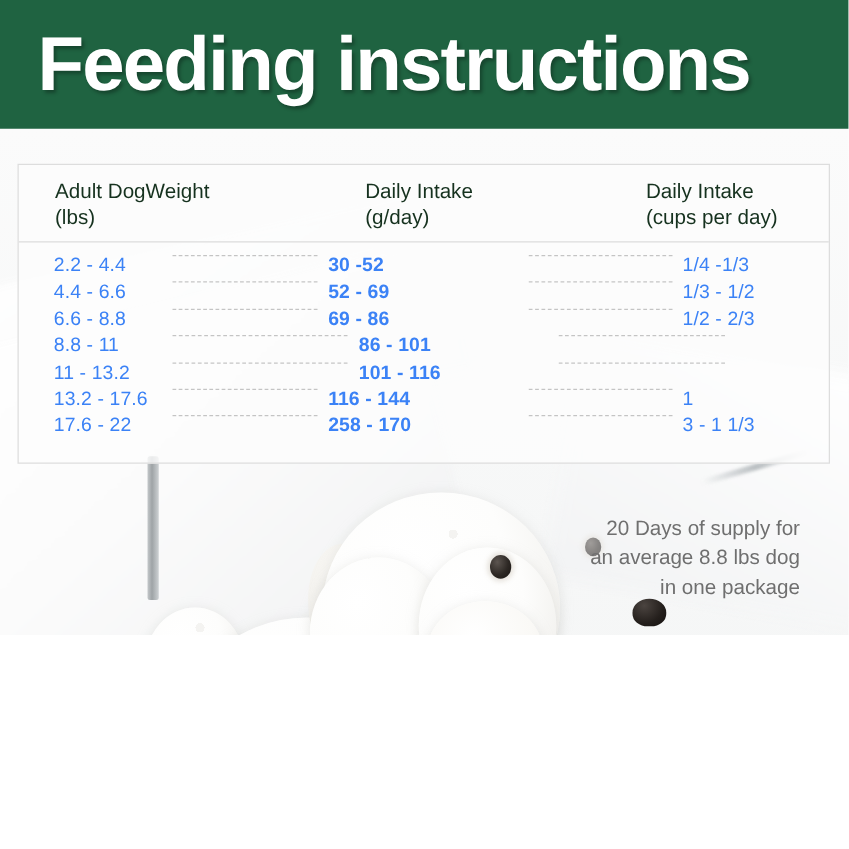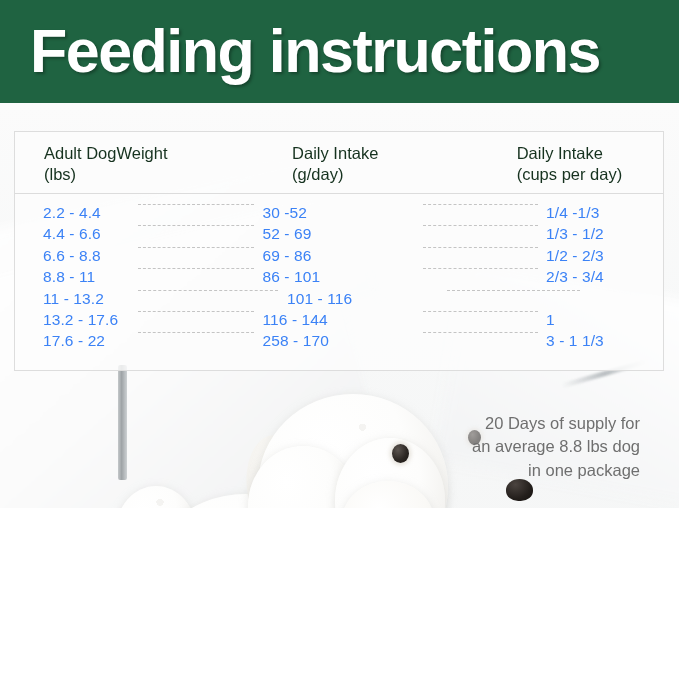--- a/index.html
+++ b/index.html
@@ -329,21 +329,21 @@
     display: flex;
     align-items: flex-start;
     height: 21.4px;
     color: #3b82f6;
     font-family: "Liberation Sans Narrow", "Liberation Sans", sans-serif;
     font-size: 15.5px;
     letter-spacing: .1px;
     white-space: nowrap;
   }
   .cell1 { width: 115px; padding-left: 28px; }
-  .cell2 { width: 153px; padding-left: 1px; }
+  .cell2 { width: 153px; padding-left: 1px; font-weight: bold; }
   .cell3 { width: 117px; }
   .lead {
     flex: 1;
     height: 1px;
     margin: 0 8px;
     border-top: 1.3px dashed #c2c2c2;
     opacity: .95;
   }
   .lead.l1 { max-width: 140px; }
   .lead.l2 { max-width: 133px; }
@@ -469,21 +469,20 @@
           <div class="lead l1"></div>
           <div class="cell2">69 - 86</div>
           <div class="lead l2"></div>
           <div class="cell3">1/2 - 2/3</div>
         </div>
         <div class="trow">
           <div class="cell1">8.8 - 11</div>
           <div class="lead l1"></div>
           <div class="cell2">86 - 101</div>
           <div class="lead l2"></div>
-          <div class="cell3">2/3 - 3/4</div>
         </div>
         <div class="trow">
           <div class="cell1">11 - 13.2</div>
           <div class="lead l1"></div>
           <div class="cell2">101 - 116</div>
           <div class="lead l2"></div>
         </div>
         <div class="trow">
           <div class="cell1">13.2 - 17.6</div>
           <div class="lead l1"></div>

